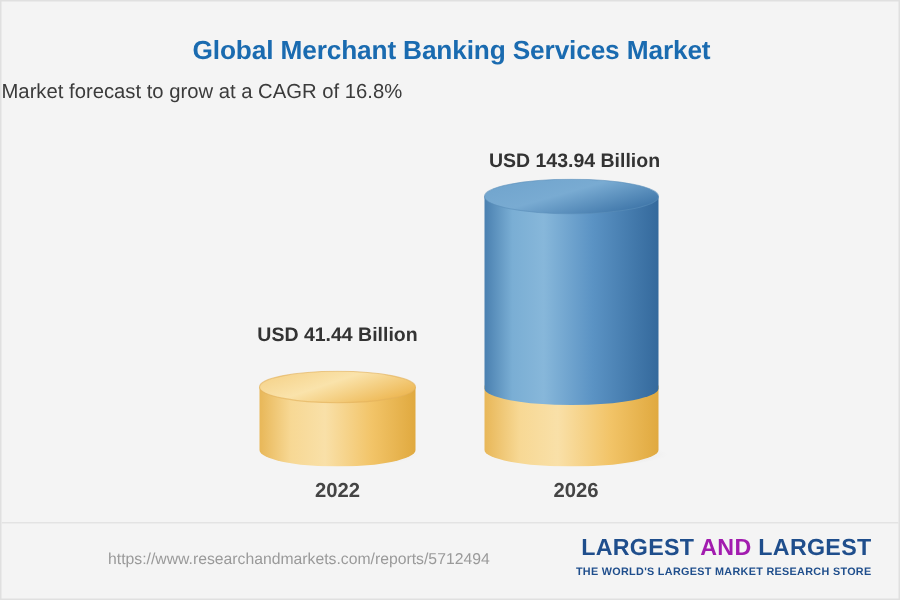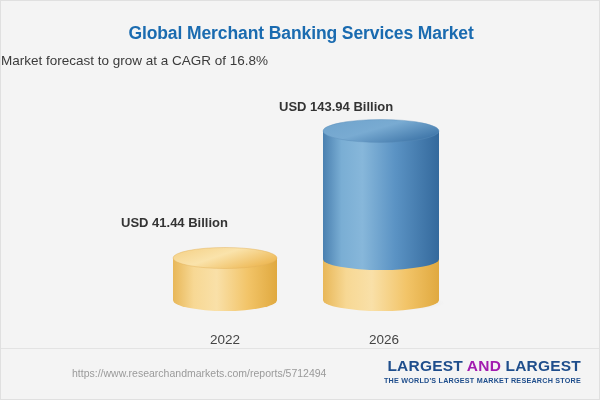--- a/index.html
+++ b/index.html
@@ -29,32 +29,31 @@
     text-align:left;
     font-size:13.5px; font-weight:normal;
     color:#3b3b3b;
   }
 
   
   #plot { position:absolute; left:0; top:0; width:600px; height:345px; }
 
   .label {
     position:absolute;
-    text-align:left;
+    text-align:center;
     font-size:13px; font-weight:bold;
     color:#333333;
     white-space:nowrap;
   }
   .yearlabel {
     position:absolute;
     text-align:center;
-    font-size:13.5px; font-weight:normal;
+    font-size:13.5px; font-weight:bold;
     color:#444444;
     white-space:nowrap;
-    margin-top:13px;
   }
 
   
   .cyl { position:absolute; }
 
   
   #divider {
     position:absolute; left:0; top:347px; width:600px; height:1px;
     background:#e3e3e3;
   }

